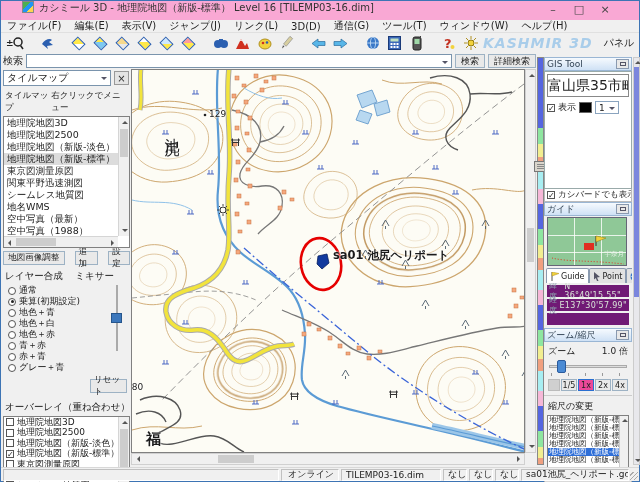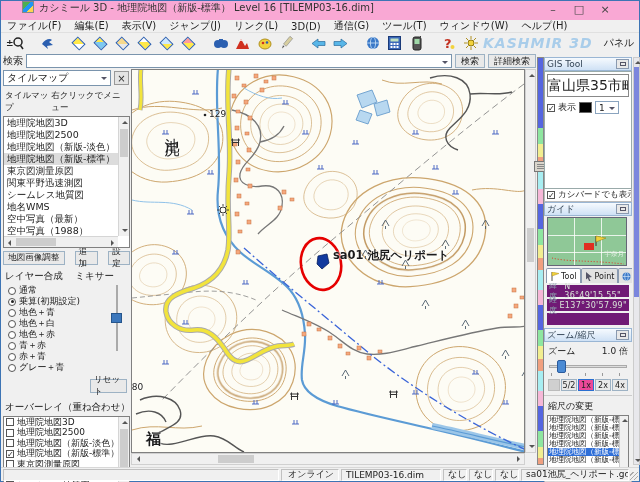--- a/index.html
+++ b/index.html
@@ -719,21 +719,21 @@
         </svg>
         <div class="mm-rect"></div>
         <div class="mm-label">宇奈月</div>
       </div>
       <div class="tabs">
         <span class="tab active">
           <svg width="9" height="9">
               <line x1="2" y1="0" x2="2" y2="9" stroke="#555"></line>
               <path d="M2,0 L9,1.5 L2,4 Z" fill="#f2d23c" stroke="#b09020" stroke-width="0.5"></path>
             </svg>
-          <span>Tool</span>
+          <span>Guide</span>
         </span>
         <span class="tab">
           <svg width="8" height="9">
               <path d="M1,0 L7,5 L4,5.5 L5.5,9 L4,9 L2.8,6 L1,7.5 Z" fill="#556"></path>
             </svg>
           <span>Point</span>
         </span>
         <span class="tab">
           <svg width="9" height="9">
               <circle cx="4.5" cy="4.5" r="4" fill="#3a78c8"></circle>
@@ -763,21 +763,21 @@
         <span>ズーム</span>
         <span>1.0 倍</span>
       </div>
       <div class="zslider">
         <div class="track"></div>
         <div class="zthumb"></div>
         <div class="ticks"></div>
       </div>
       <div class="scale-btns">
         <span class="scale-spacer"></span>
-        <span class="scbtn">5/2</span>
+        <span class="scbtn">1/5</span>
         <span class="scbtn active">1x</span>
         <span class="scbtn">2x</span>
         <span class="scbtn">4x</span>
       </div>
       <div class="sc-label">縮尺の変更</div>
       <div class="scale-list">
         <div class="sc-row">地理院地図（新版-標</div>
         <div class="sc-row">地理院地図（新版-標</div>
         <div class="sc-row">地理院地図（新版-標</div>
         <div class="sc-row">地理院地図（新版-標</div>

